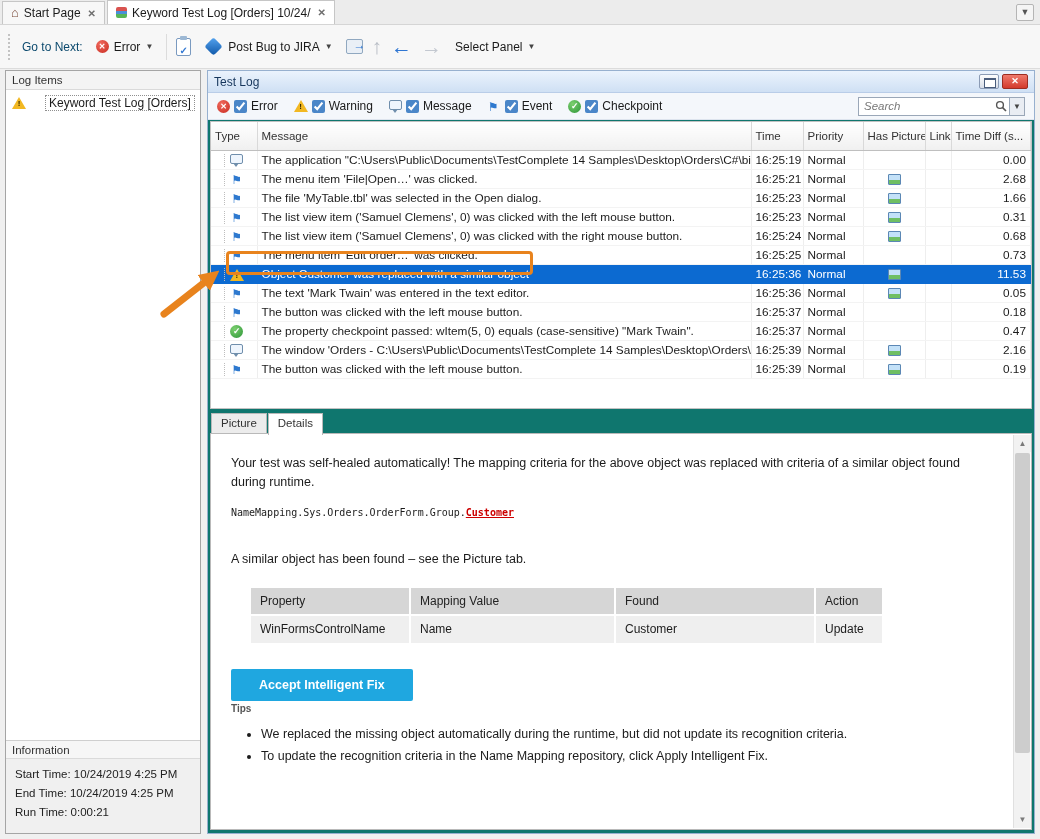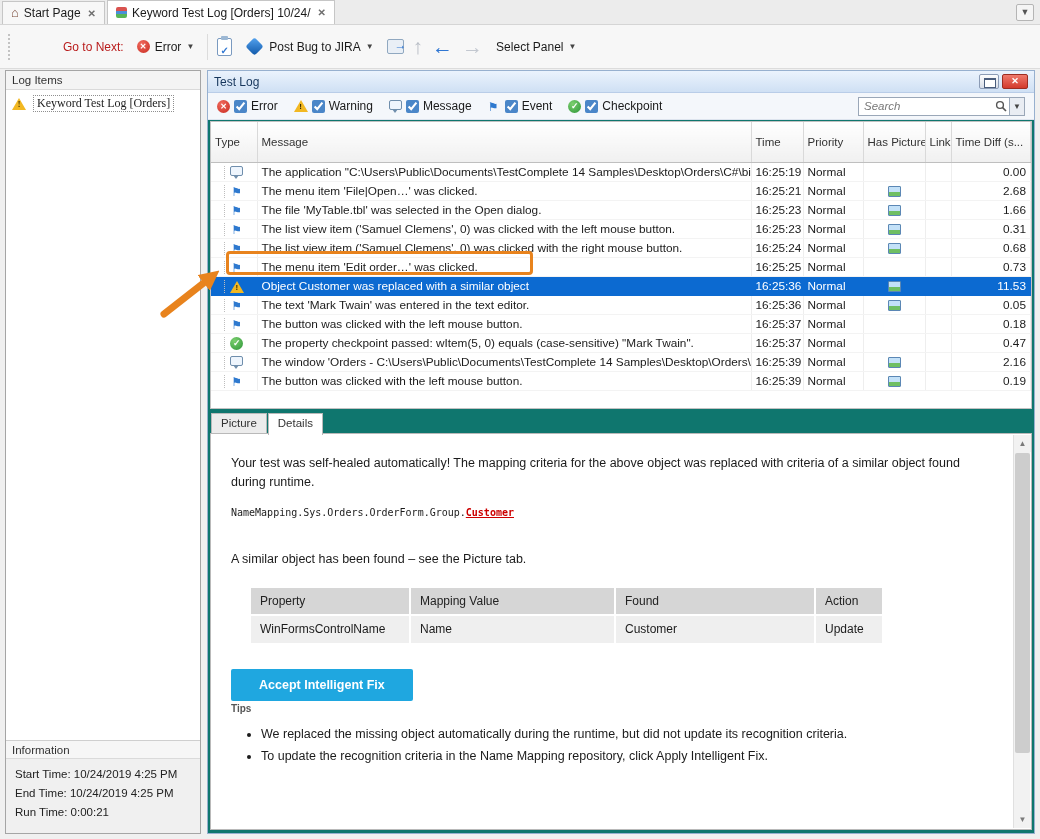--- a/index.html
+++ b/index.html
@@ -20,39 +20,39 @@
   .doc-tab .lbl { overflow:hidden; text-overflow:clip; }
   .tab-close { color:#6e6e6e; font-size:10px; font-weight:bold; cursor:default; padding-left:2px; }
   .home-ic { color:#7a4a3a; font-size:13px; line-height:12px; }
   .kw-ic { width:11px; height:11px; border-radius:2px; background:linear-gradient(#d9534f 34%, #4a90d9 34% 67%, #58b558 67%); flex:0 0 auto; }
   .tab-list-btn { position:absolute; right:6px; top:4px; width:18px; height:17px; background:#f5f5f5; border:1px solid #b5b5b5; border-radius:2px; text-align:center; line-height:15px; color:#555; font-size:9px; }
 
   
   .toolbar { position:absolute; left:0; top:25px; width:100%; height:44px; background:#f7f7f7; border-bottom:1px solid #dcdcdc; display:flex; align-items:center; gap:9px; padding:0 8px; }
   .grip { width:3px; height:26px; border-left:2px dotted #c3c3c3; margin-right:2px; }
   .tsep { width:1px; height:26px; background:#dcdcdc; }
-  .tb-label { color:#b91c1c;margin-left:41px; }
+  .tb-label { color:#0c4a6e; }
   .tb-drop { display:inline-flex; align-items:center; gap:5px; padding:3px 4px; border-radius:2px; }
   .caret { font-size:8px; color:#444; }
   .arrow { font-size:21px; font-weight:bold; line-height:20px; }
   .arrow.up { color:#b9bec6; }
   .arrow.back { color:#2f76d2; }
   .arrow.fwd { color:#c3c8d0; }
   .clip-ic { width:15px; height:18px; background:#fff; border:1px solid #7a9ac0; border-radius:2px; position:relative; }
   .clip-ic::before { content:""; position:absolute; left:3px; top:-3px; width:7px; height:4px; background:#9db8d4; border-radius:1px; }
   .clip-ic::after { content:"✓"; position:absolute; left:0; right:0; bottom:-1px; text-align:center; color:#2f76d2; font-size:10px; font-weight:bold; }
   .jira-ic { width:13px; height:13px; background:linear-gradient(135deg,#55a4f0,#0f57a8); transform:rotate(45deg); border-radius:3px; margin:0 3px; }
   .send-ic { width:17px; height:15px; background:#e9eff6; border:1px solid #90a8c0; border-radius:2px; position:relative; }
   .send-ic::after { content:"→"; position:absolute; right:-4px; top:-2px; color:#2f76d2; font-weight:bold; font-size:12px; }
 
   
   .left-panel { position:absolute; left:5px; top:70px; width:196px; bottom:5px; background:#ffffff; border:1px solid #a5a5a5; }
   .lp-header { height:19px; background:#f4f4f4; border-bottom:1px solid #dadada; padding:3px 6px; font-size:11.5px; color:#333; }
   .tree { position:absolute; left:0; right:0; top:20px; bottom:93px; background:#fff; padding:3px 4px; }
-  .tree-item { display:flex; align-items:center; gap:7px; padding:1px 2px; white-space:nowrap;font-family:Liberation Serif, serif; }
+  .tree-item { display:flex; align-items:center; gap:19px; padding:1px 2px; white-space:nowrap; }
   .tree-label { border:1px dotted #8f8f8f; padding:0 3px; font-size:12px; }
   .info-header { position:absolute; left:0; right:0; bottom:74px; height:19px; background:#f6f6f6; border-top:1px solid #cfcfcf; border-bottom:1px solid #dadada; padding:3px 6px; font-size:11.5px; color:#333; }
   .info-content { position:absolute; left:0; right:0; bottom:0; height:74px; background:#f0f0f0; padding:6px 9px; font-size:11.5px; color:#222; line-height:1.65; }
 
   
   .right-panel { position:absolute; left:207px; top:70px; right:5px; bottom:5px; background:#0f766e; border:1px solid #97b0cf; }
   .tl-titlebar { position:absolute; left:0; right:0; top:0; height:22px; background:linear-gradient(#ebf3fd,#cfe0f4); border-bottom:1px solid #b9cde8; display:flex; align-items:center; padding:0 6px; }
   .tl-title { color:#16365c; }
   .tl-btns { margin-left:auto; display:flex; gap:3px; }
   .btn-win { width:20px; height:15px; background:linear-gradient(#fdfdfd,#d8dee8); border:1px solid #8b9bb5; border-radius:2px; position:relative; }
@@ -65,21 +65,21 @@
   .searchwrap { margin-left:auto; display:flex; align-items:center; }
   .search-box { position:relative; width:152px; height:19px; }
   .search-box input { width:100%; height:100%; border:1px solid #9aa7b8; padding:0 18px 0 5px; font-size:11.5px; font-style:italic; color:#444; font-family:"Liberation Sans", sans-serif; }
   .search-box input::placeholder { color:#777; font-style:italic; }
   .search-ic { position:absolute; right:3px; top:3px; }
   .search-drop { width:15px; height:19px; background:#e9edf3; border:1px solid #9aa7b8; border-left:none; text-align:center; line-height:17px; font-size:8px; color:#444; }
 
   
   .tl-grid { position:absolute; left:2px; right:2px; top:50px; height:288px; background:#fff; border:1px solid #c2c2c2; overflow:hidden; }
   table.loggrid { width:100%; border-collapse:collapse; table-layout:fixed; }
-  .loggrid th { height:20px; background:linear-gradient(#ffffff,#f0f0f0); border-right:1px solid #d9d9d9; border-bottom:1px solid #bfbfbf; font-weight:normal; text-align:left; padding:14px 4px; color:#333; white-space:nowrap; overflow:hidden; font-size:11.5px; }
+  .loggrid th { height:20px; background:linear-gradient(#ffffff,#f0f0f0); border-right:1px solid #d9d9d9; border-bottom:1px solid #bfbfbf; font-weight:normal; text-align:left; padding:8px 4px; color:#333; white-space:nowrap; overflow:hidden; font-size:11.5px; }
   .loggrid td { height:19px; border-right:1px solid #eeeeee; border-bottom:1px solid #f3f3f3; padding:0 4px; white-space:nowrap; overflow:hidden; font-size:11.8px; }
   .c-type { text-align:center; }
   .c-diff { text-align:right; }
   .c-pic  { text-align:center; }
   tr.lrow.selected td { background:#0c6ad1; color:#ffffff; border-right-color:#0c6ad1; border-bottom-color:#0c6ad1; }
   .guide { display:inline-block; width:1px; height:13px; border-left:1px dotted #bdbdbd; margin-right:5px; vertical-align:middle; }
 
   
   .ic { display:inline-block; vertical-align:middle; }
   .ic-error { width:13px; height:13px; border-radius:50%; background:radial-gradient(circle at 35% 30%, #f0695d, #c92c21); position:relative; }

